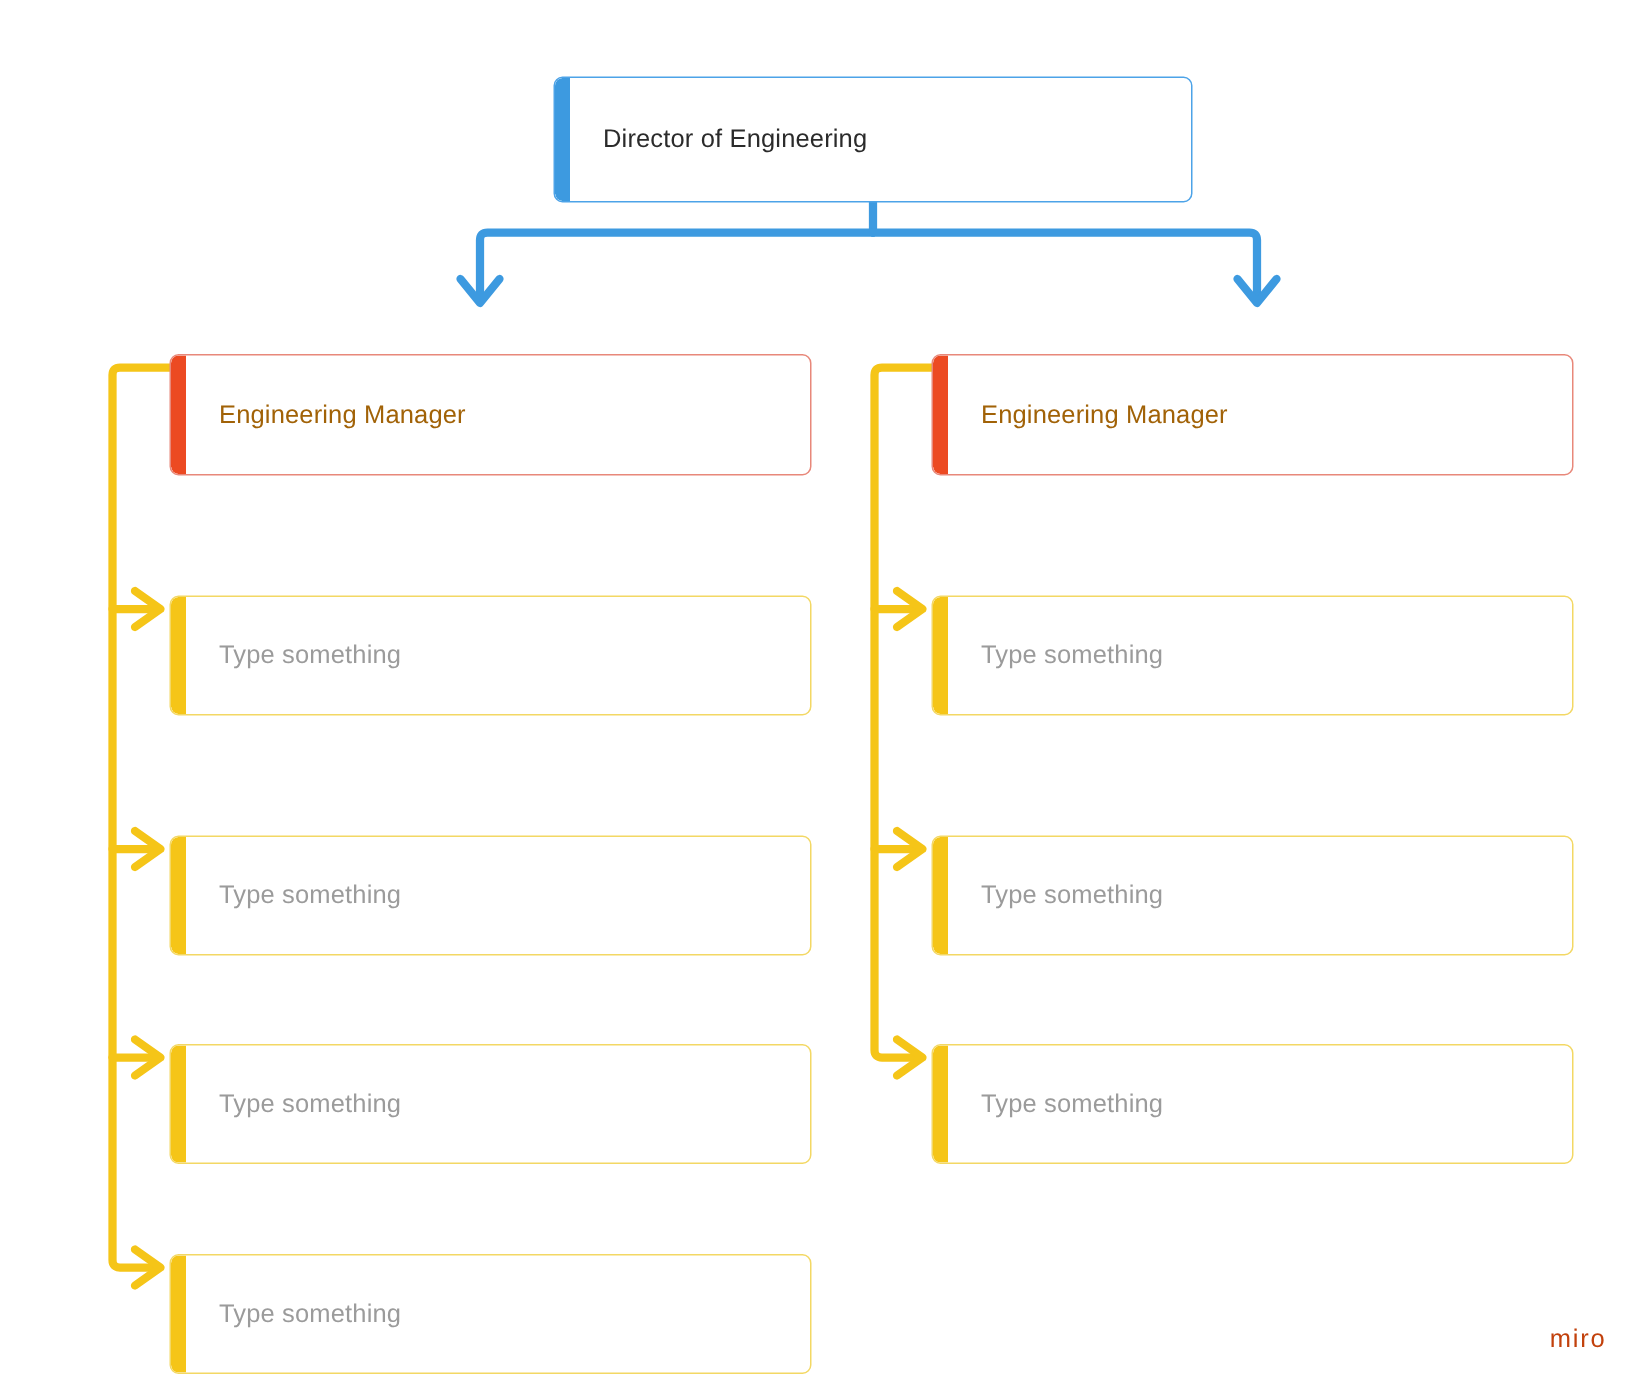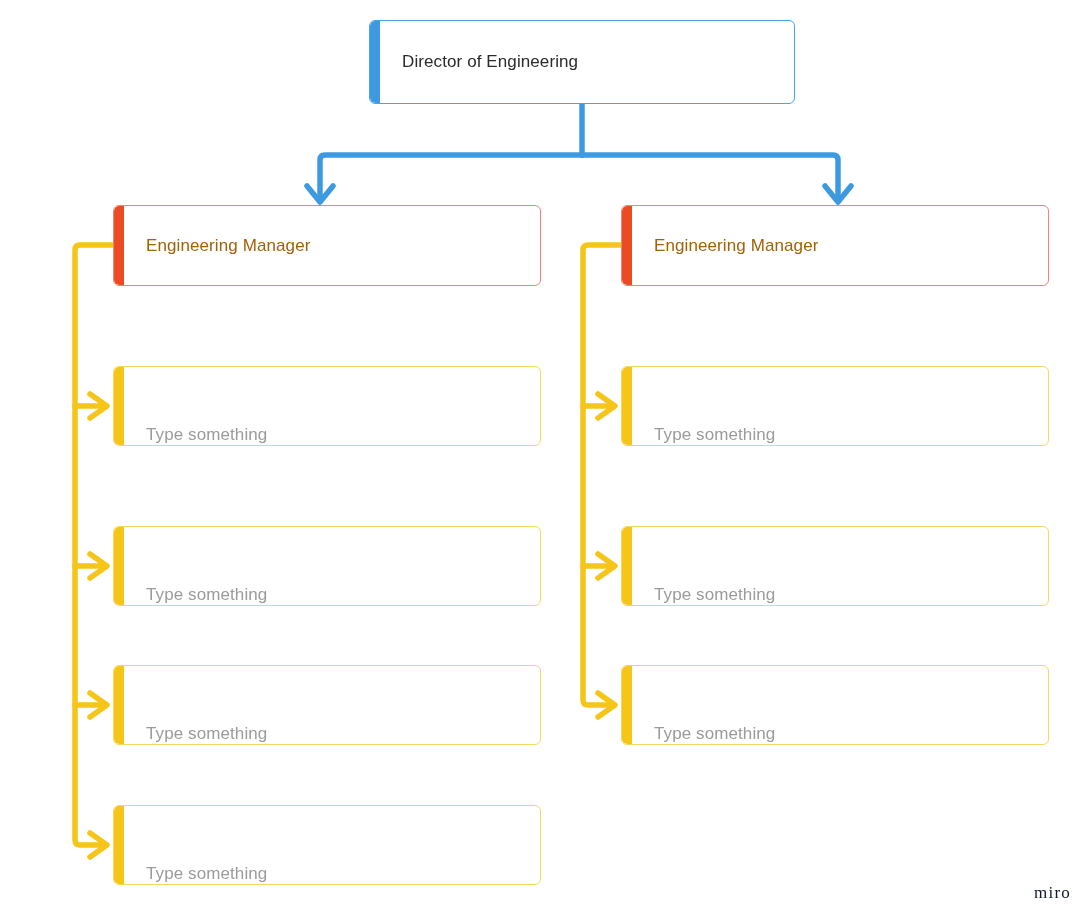--- a/index.html
+++ b/index.html
@@ -31,20 +31,21 @@
   
   .node {
     position: absolute;
     box-sizing: border-box;
     background: #ffffff;
     border-radius: 6px;
     display: flex;
     align-items: center;
     overflow: hidden;
     z-index: 3;
+    margin-top: 31px;
   }
   .node .accent {
     position: absolute;
     left: 0;
     top: 0;
     bottom: 0;
     width: 10px;
     border-top-left-radius: 5px;
     border-bottom-left-radius: 5px;
   }
@@ -68,36 +69,34 @@
   
   .node-manager {
     border: 1.5px solid #e8887a;
   }
   .node-manager .accent { background: #ec4a22; }
   .node-manager .node-text { color: #a16207; }
 
   
   .node-placeholder {
     border: 1.5px solid #f3d864;
-    align-items: flex-end;
   }
   .node-placeholder .accent { background: #f5c518; }
   .node-placeholder .node-text { color: #9b9b9b; }
 
   
   .watermark {
     position: absolute;
     right: 18px;
     bottom: 14px;
     font-size: 17px;
     letter-spacing: 1.2px;
-    color: #0f172a;
+    color: #c2410c;
     z-index: 2;
     user-select: none;
-    font-family: Liberation Serif, serif;
   }
 </style>
 </head>
 <body>
 
 <div id="canvas">
 
   <svg id="connectors" viewBox="0 0 1089 917" width="1089" height="917">
 
     <g fill="none" stroke="#3d9ae0" stroke-width="5.5" stroke-linecap="round" stroke-linejoin="round">

